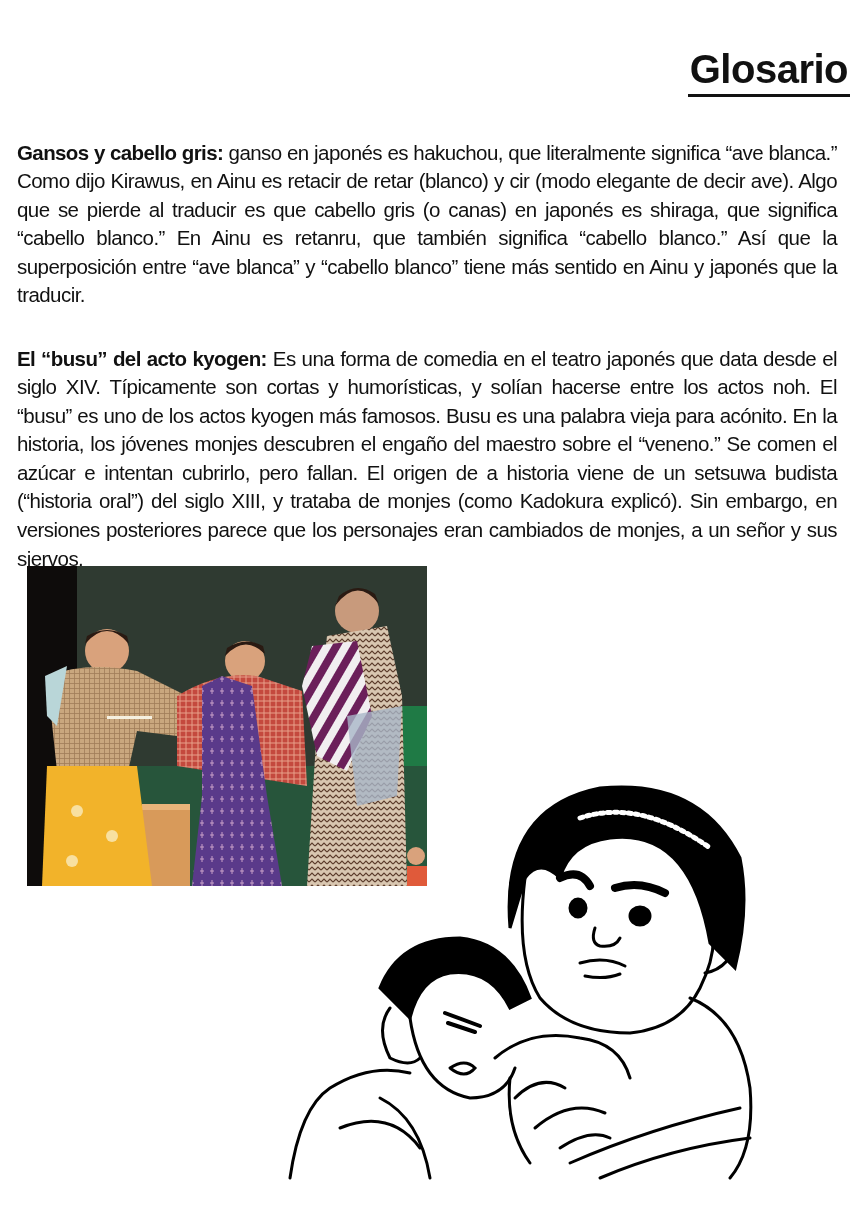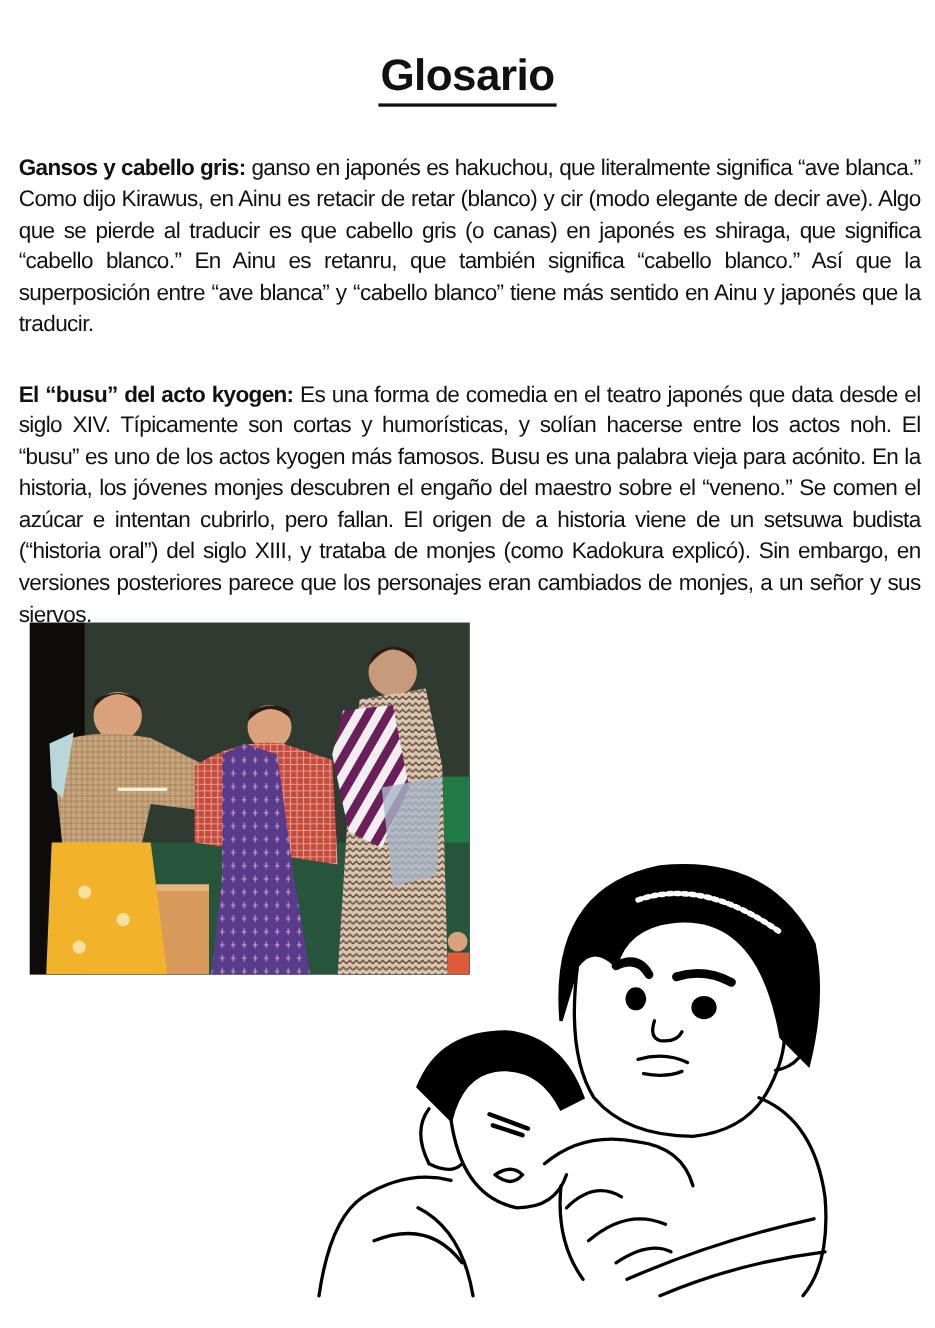--- a/index.html
+++ b/index.html
@@ -1,18 +1,18 @@
 <!DOCTYPE html>
 <html><head>
 <meta charset="utf-8">
 <style>
   html, body { margin: 0; padding: 0; background: #ffffff; }
   body { width: 850px; height: 1207px; position: relative; overflow: hidden;
          font-family: "Liberation Sans", "DejaVu Sans", sans-serif; color: #111; }
-  .title-wrap { position: absolute; left: 0; top: 46px; width: 850px; text-align: center; }
+  .title-wrap { position: absolute; left: 0; top: 46px; width: 850px; text-align: right; }
   .title { display: inline-block; font-size: 40px; font-weight: bold; letter-spacing: -0.5px;
            border-bottom: 3px solid #111; line-height: 46px; padding: 0 2px 2px 2px; }
   .para { position: absolute; left: 17px; width: 820px; font-size: 20.5px; line-height: 28.6px;
           text-align: justify; letter-spacing: -0.55px; word-spacing: 0px; }
   .para .term { font-weight: bold; letter-spacing: -0.6px; margin-top: 28px; }
   #p1 { top: 118px; }
   #p2 { top: 324px; }
   .photo { position: absolute; left: 27px; top: 566px; width: 400px; height: 320px; overflow: hidden;
            background: #2b3a30; }
   .drawing { position: absolute; left: 270px; top: 768px; width: 500px; height: 420px; }

